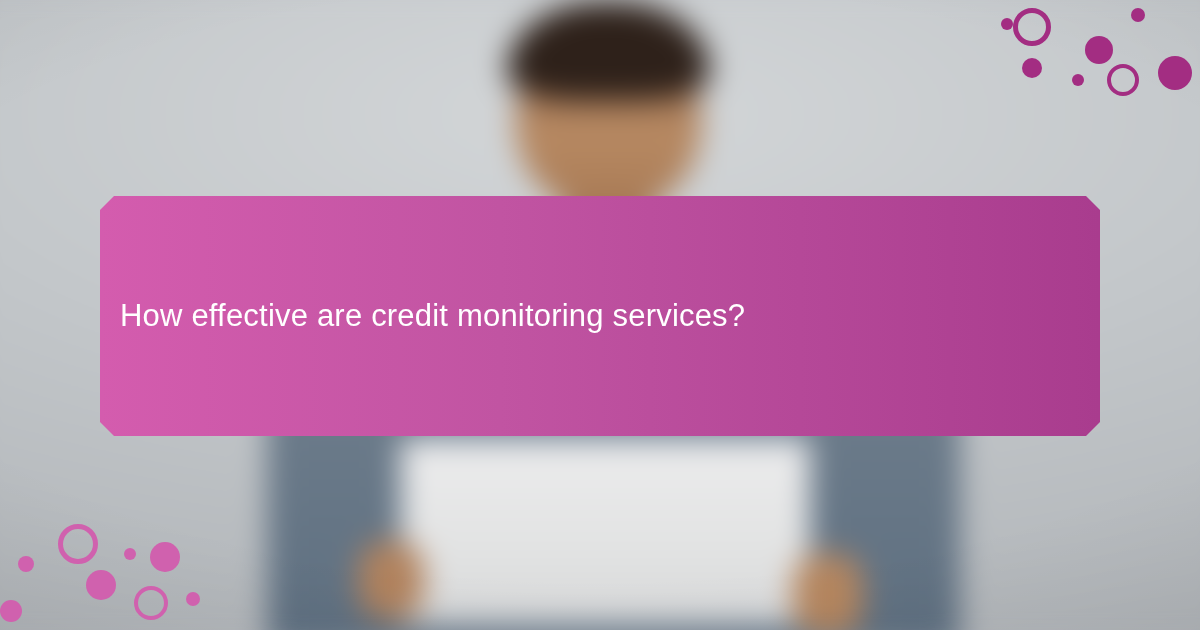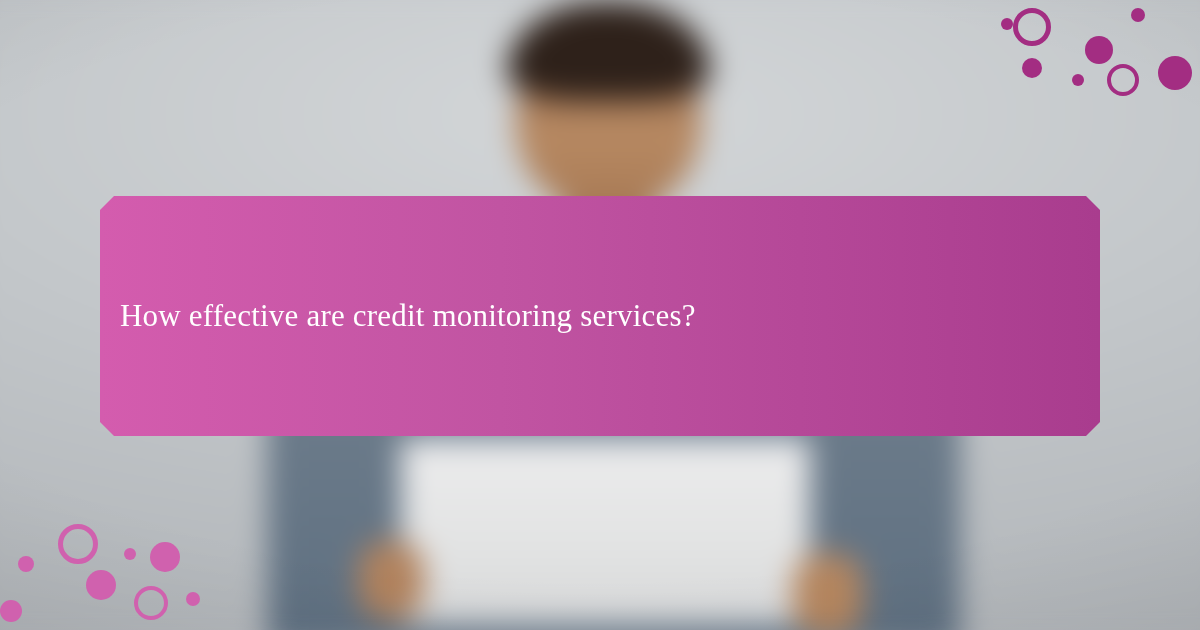--- a/index.html
+++ b/index.html
@@ -131,21 +131,20 @@
     top: 196px;
     width: 960px;
     height: 240px;
     display: flex;
     align-items: center;
     color: #ffffff;
     font-size: 31px;
     font-weight: 400;
     letter-spacing: 0.2px;
     line-height: 1.3;
-    font-family: Liberation Serif, serif;
   }
 </style>
 </head>
 <body>
 
 <div class="canvas">
 
   <div class="photo">
     <div class="bg-wall"></div>
     <div class="shoulders"></div>

